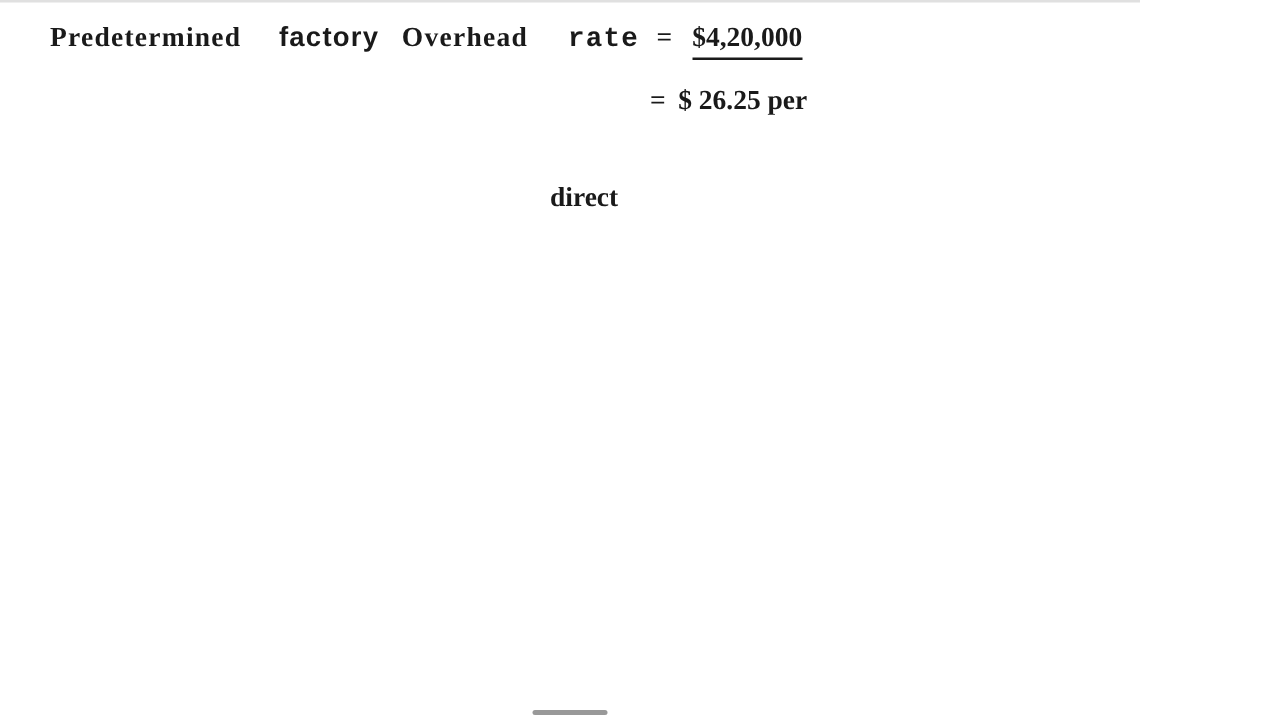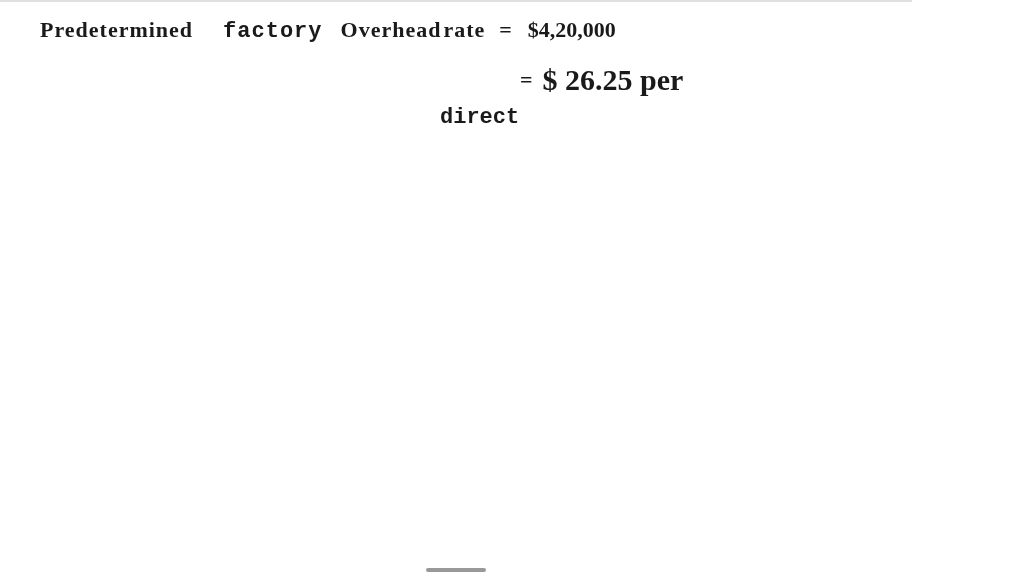--- a/index.html
+++ b/index.html
@@ -48,50 +48,51 @@
       font-size: 22px;
       letter-spacing: 1px;
       font-weight: 600;
       font-family: 'Segoe Print', cursive;
     }
 
     .text-factory {
       font-size: 22px;
       letter-spacing: 1px;
       font-weight: 600;
-      font-family: Liberation Mono, monospace;
+      font-family: Liberation Sans, sans-serif;
       margin-left: 30px;
     }
 
     .text-overhead {
       font-size: 22px;
       letter-spacing: 1px;
       font-weight: 600;
       font-family: 'Segoe Print', cursive;
       margin-left: 18px;
       text-align: right;
     }
 
     .text-rate {
       font-size: 22px;
       letter-spacing: 1px;
       font-weight: 600;
-      font-family: Liberation Serif, serif;
-      margin-left: 2px;
+      font-family: Liberation Mono, monospace;
+      margin-left: 32px;
     }
 
     .equals-sign {
       font-size: 22px;
       font-weight: 600;
       font-family: 'Segoe Print', cursive;
       margin-left: 14px;
     }
 
     .fraction-container {
       display: inline-flex;
+      flex-direction: column;
       align-items: center;
       margin-left: 16px;
       vertical-align: middle;
     }
 
     .numerator {
       font-size: 22px;
       font-weight: 700;
       font-family: 'Segoe Print', cursive;
       padding-bottom: 2px;
@@ -117,37 +118,38 @@
       margin-left: 480px;
     }
 
     .equals-sign2 {
       font-size: 22px;
       font-weight: 600;
       font-family: 'Segoe Print', cursive;
     }
 
     .text-result {
-      font-size: 30px;
+      font-size: 22px;
       font-weight: 600;
       font-family: 'Segoe Print', cursive;
       margin-left: 10px;
     }
 
     .line3 {
       display: flex;
       align-items: center;
       margin-top: 8px;
       margin-left: 400px;
     }
 
     .text-direct {
       font-size: 22px;
       font-weight: 600;
-      font-family: Liberation Mono, monospace;
+      font-family: Liberation Serif, serif;
+      margin-top: 44px;
     }
 
     .bottom-nav {
       position: absolute;
       bottom: 4px;
       left: 50%;
       transform: translateX(-50%);
       width: 60px;
       height: 4px;
       background: #999;

